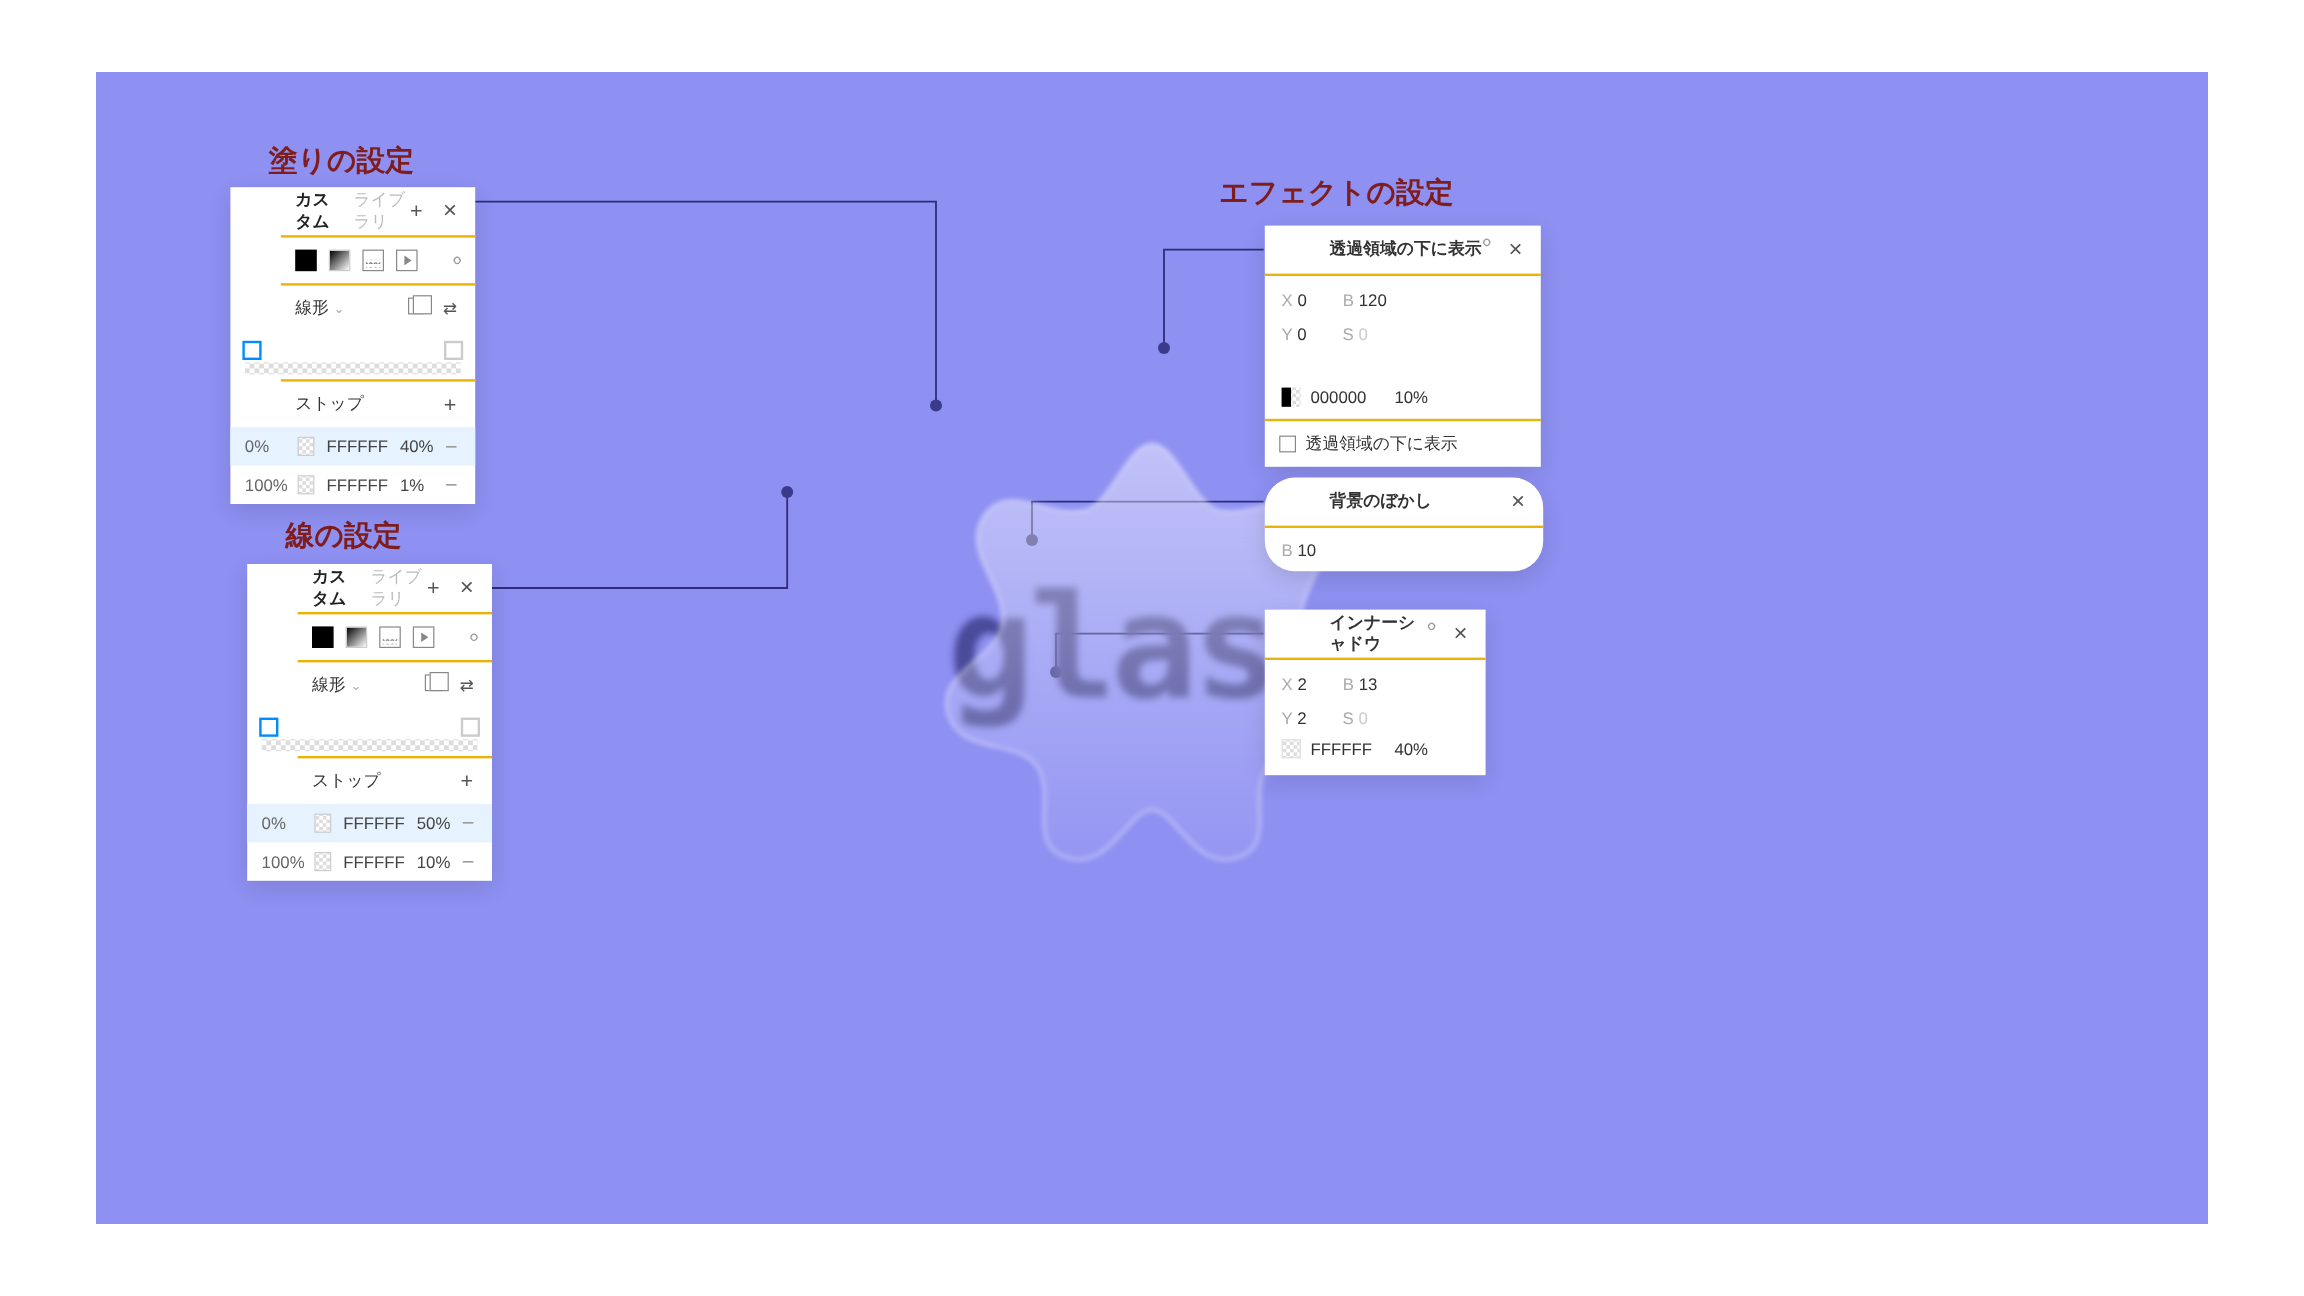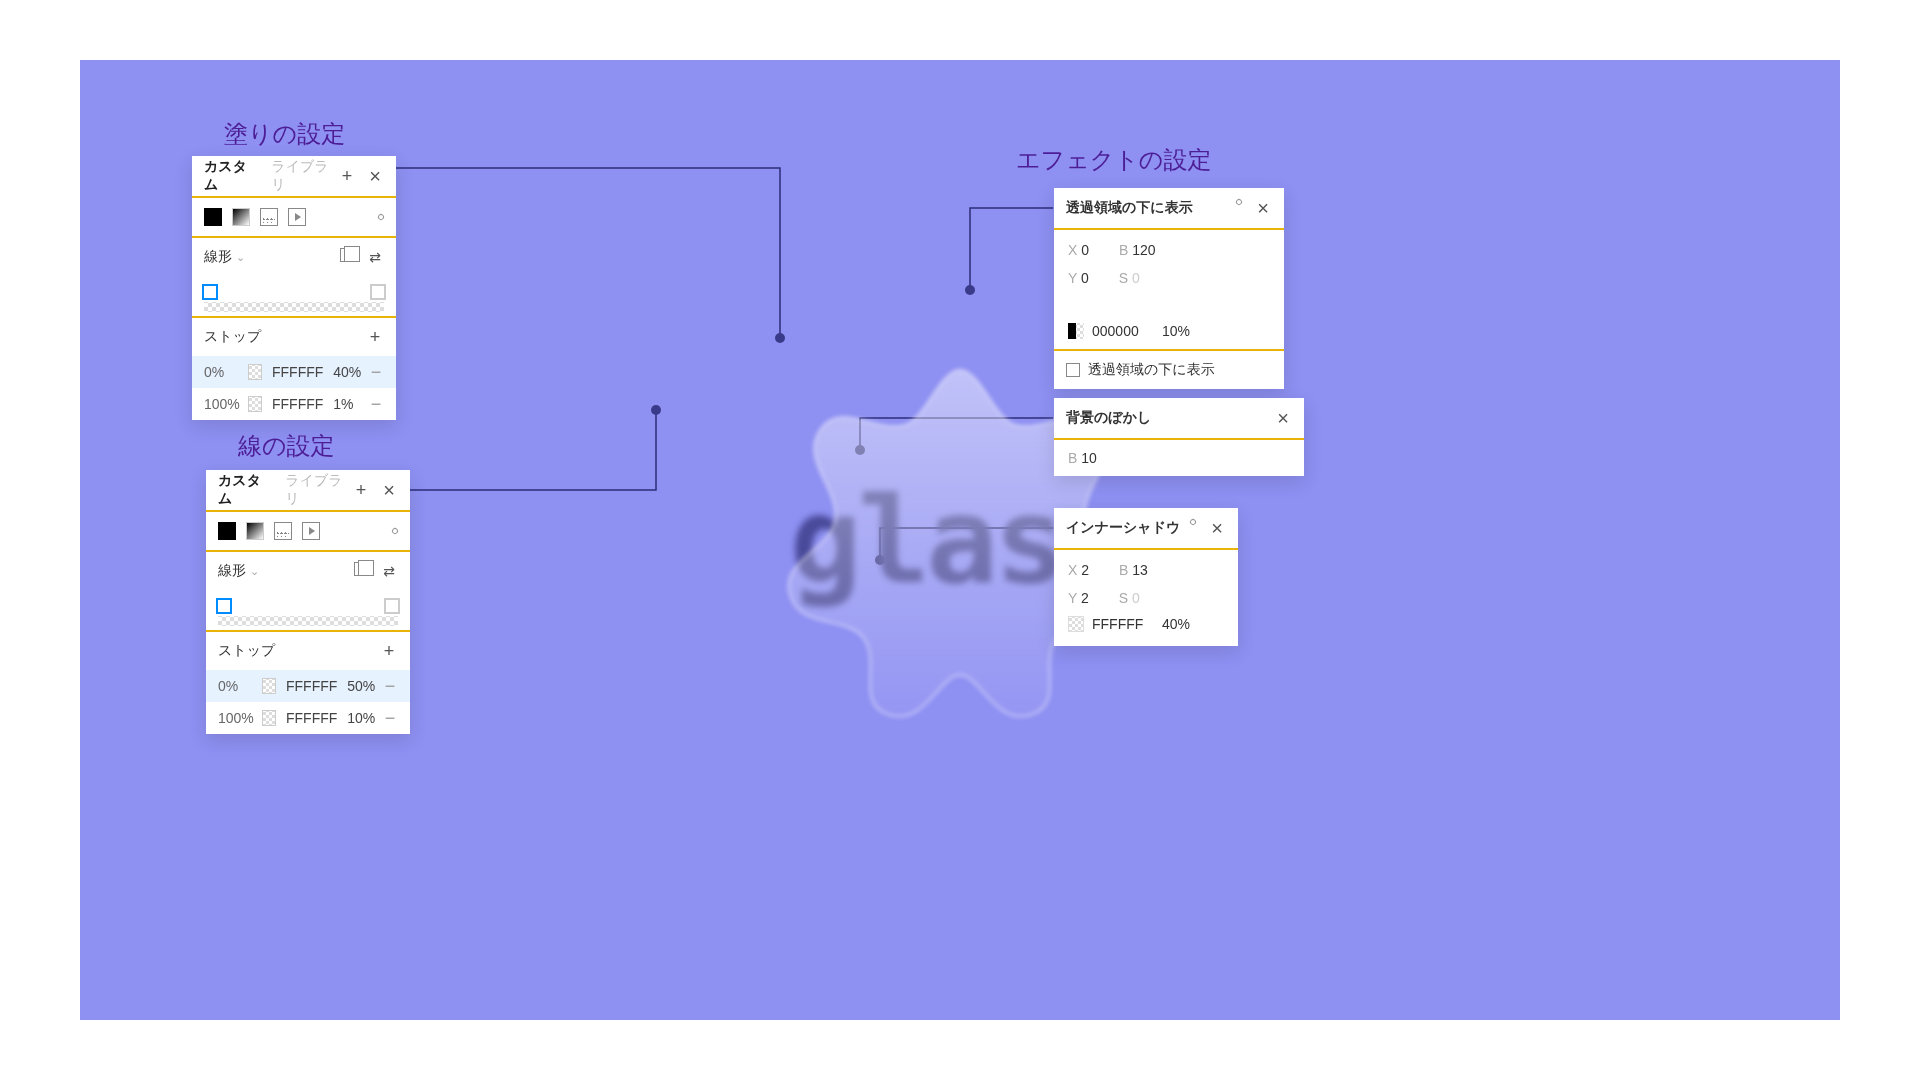--- a/index.html
+++ b/index.html
@@ -1,21 +1,21 @@
 <!DOCTYPE html>
 <html><head>
 <meta charset="utf-8">
 <style>
   * { box-sizing: border-box; margin: 0; padding: 0; font-family: -apple-system, BlinkMacSystemFont, "Segoe UI", sans-serif; }
   body { width: 1920px; height: 1080px; background: #fff; position: relative; }
   .stage { position: absolute; left: 80px; top: 60px; width: 1760px; height: 960px; background: #8E90F2; }
-  .section-title { position: absolute; color: #4c1d95; font-weight: 400; font-size: 24px; }
+  .section-title { position: absolute; color: #7f1d1d; font-weight: 700; font-size: 24px; }
   .panel { position: absolute; background: #fff; box-shadow: 0 6px 18px rgba(0,0,0,.12); color: #333; font-size: 14px; }
   .row { display: flex; align-items: center; height: 40px; padding: 0 12px; }
-  .row.space { justify-content: space-between; }
+  .row.space { justify-content: space-between; margin-left: 42px; }
   .sep { border-top: 2px solid #eab308; }
   .tab { font-weight: 600; color: #222; margin-right: 14px; }
   .tab.inactive { color: #bbb; font-weight: 400; margin-right: auto; }
   .icon { width: 18px; height: 18px; display: inline-flex; align-items: center; justify-content: center; color: #555; }
   .plus::before{content:"+";font-size:18px;line-height:1;}
   .close::before{content:"×";font-size:20px;line-height:1;}
   .minus::before{content:"−";font-size:18px;line-height:1;color:#999;}
   .dot{width:6px;height:6px;border:1.5px solid #999;border-radius:50%;transform:rotate(45deg);}
   .solid-sw{width:18px;height:18px;background:#000;}
   .grad-sw{width:18px;height:18px;background:linear-gradient(135deg,#000,#fff);border:1px solid #ccc;}
@@ -211,21 +211,21 @@
         <span style="width:70px;">000000</span>
         <span>10%</span>
       </div>
     </div>
     <div class="row sep">
       <span class="chk"></span>
       <span>透過領域の下に表示</span>
     </div>
   </div>
 
-  <div class="panel" style="left:974px;top:338px;width:250px;">
+  <div class="panel" style="left:974px;top:338px;width:232px;border-radius:25px;">
     <div class="row space">
       <b>背景のぼかし</b>
       <span class="icon close"></span>
     </div>
     <div class="kv sep" style="padding:10px 14px;">
       <span><span class="k">B</span> <span class="v">10</span></span>
     </div>
   </div>
 
   <div class="panel" style="left:974px;top:448px;width:184px;">

